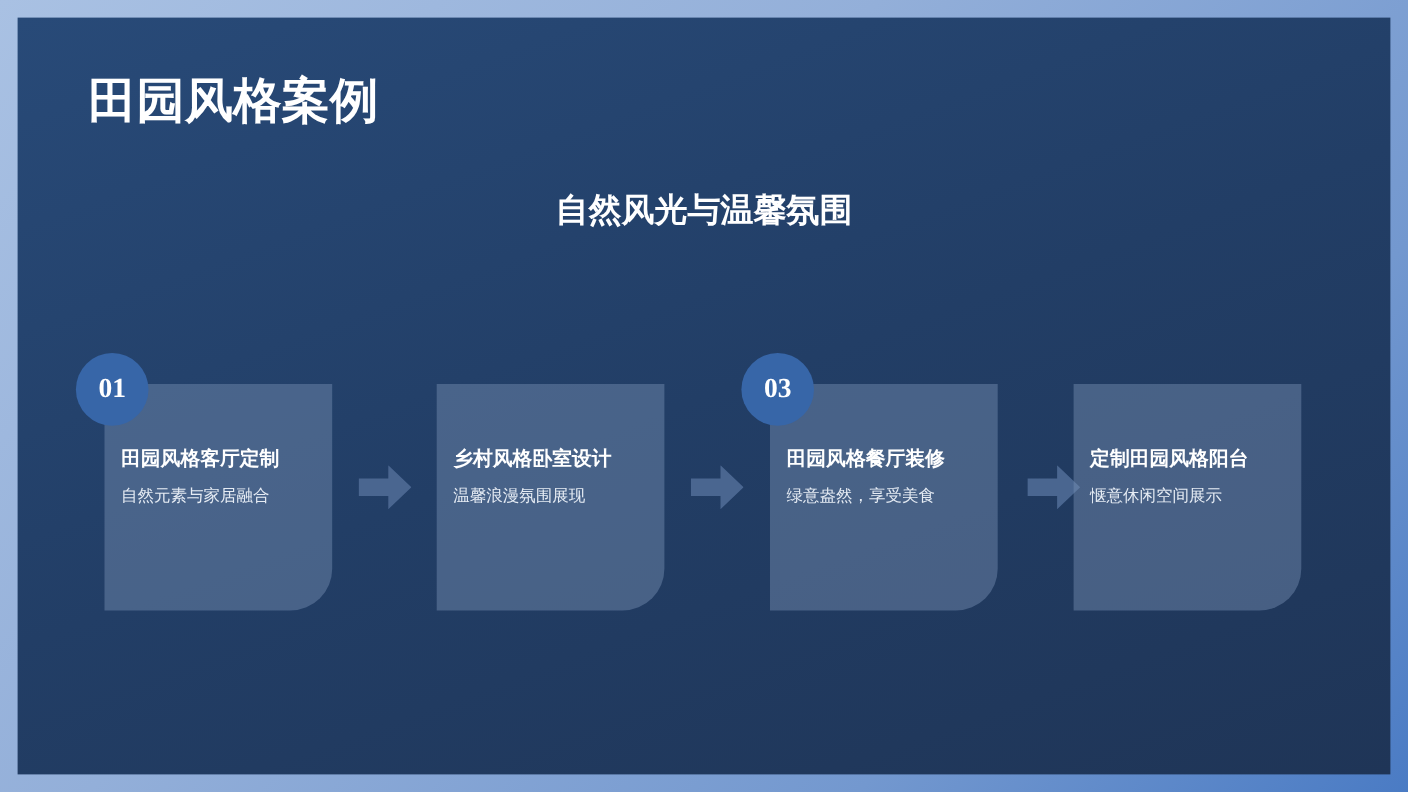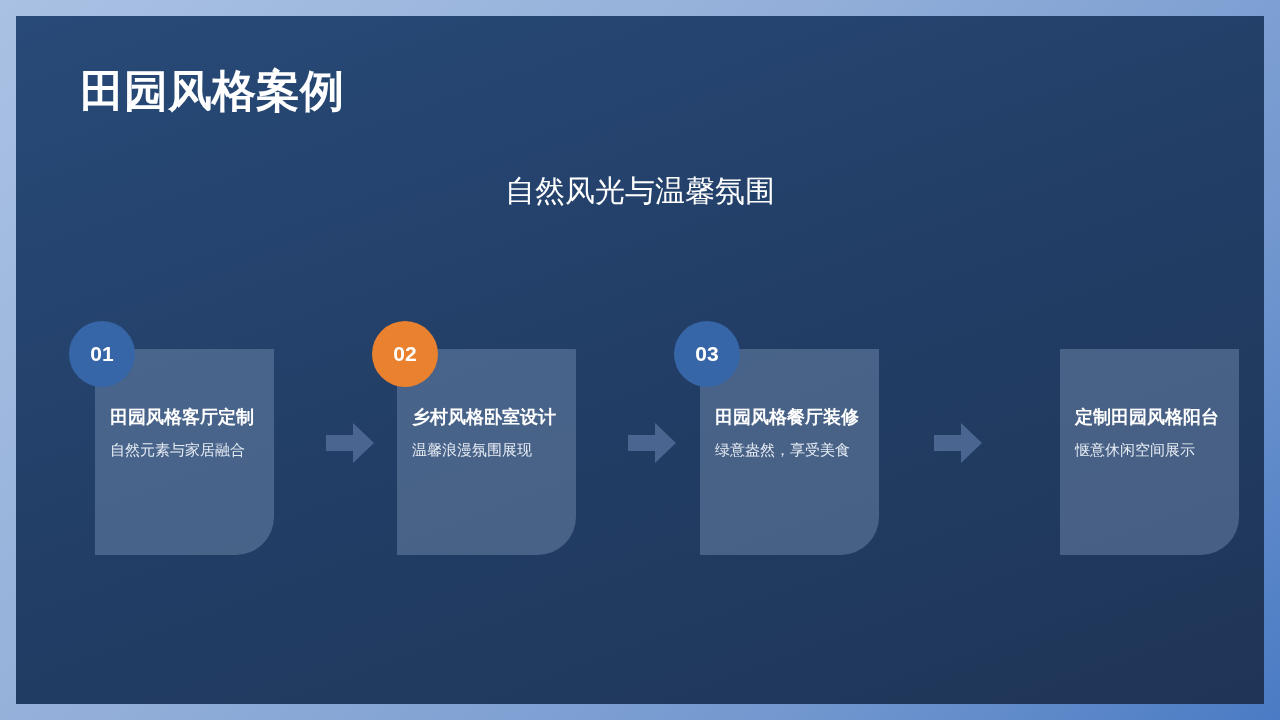--- a/index.html
+++ b/index.html
@@ -22,26 +22,26 @@
       font-weight: bold;
       color: #ffffff;
       letter-spacing: 0px;
     }
     .subtitle {
       position: absolute;
       left: 0; top: 155px;
       width: 1248px;
       text-align: center;
       font-size: 30px;
-      font-weight: normal;
+      font-weight: bold;
       color: #ffffff;
     }
     .card {
       position: absolute;
-      width: 179px; height: 206px;
+      width: 207px; height: 206px;
       background: rgba(120,145,180,0.45);
       border-bottom-right-radius: 38px;
     }
     .card .title {
       position: absolute;
       left: 15px; top: 56px;
       font-size: 18px;
       font-weight: bold;
       color: #ffffff;
       white-space: nowrap;
@@ -52,23 +52,23 @@
       font-size: 15px;
       color: #e6ecf4;
       white-space: nowrap;
       text-align: center;
     }
     .badge {
       position: absolute;
       width: 66px; height: 66px;
       border-radius: 50%;
       color: #ffffff;
-      font-size: 21px;
+      font-size: 25px;
       font-weight: bold;
-      display: flex; align-items: center; justify-content: center;
+      display: flex; align-items: center; justify-content: center; font-family: Liberation Serif, serif;
     }
     .badge.blue { background: #3766a8; }
     .badge.orange { background: #e9812f; }
     .arrow {
       position: absolute;
       width: 48px; height: 40px;
     }
   </style>
 </head>
 <body>
@@ -84,33 +84,32 @@
   <div class="badge blue" style="left:53px; top:305px;">01</div>
 
   <svg class="arrow" style="left:310px; top:407px;" viewBox="0 0 48 40">
     <path d="M0 12 H27 V0 L48 20 L27 40 V28 H0 Z" fill="#4a6690"></path>
   </svg>
 
   <div class="card" style="left:381px; top:333px;">
     <div class="title">乡村风格卧室设计</div>
     <div class="desc">温馨浪漫氛围展现</div>
   </div>
-  <div class="badge orange" style="left:356px; top:305px;">02</div>
 
   <svg class="arrow" style="left:612px; top:407px;" viewBox="0 0 48 40">
     <path d="M0 12 H27 V0 L48 20 L27 40 V28 H0 Z" fill="#4a6690"></path>
   </svg>
 
   <div class="card" style="left:684px; top:333px;padding-left:35px;">
     <div class="title">田园风格餐厅装修</div>
     <div class="desc">绿意盎然，享受美食</div>
   </div>
   <div class="badge blue" style="left:658px; top:305px;">03</div>
 
   <svg class="arrow" style="left:918px; top:407px;" viewBox="0 0 48 40">
     <path d="M0 12 H27 V0 L48 20 L27 40 V28 H0 Z" fill="#4a6690"></path>
   </svg>
 
-  <div class="card" style="left:1044px; top:333px;">
+  <div class="card" style="left:960px; top:333px;">
     <div class="title">定制田园风格阳台</div>
     <div class="desc">惬意休闲空间展示</div>
   </div>
 </div>
 
 </body></html>

